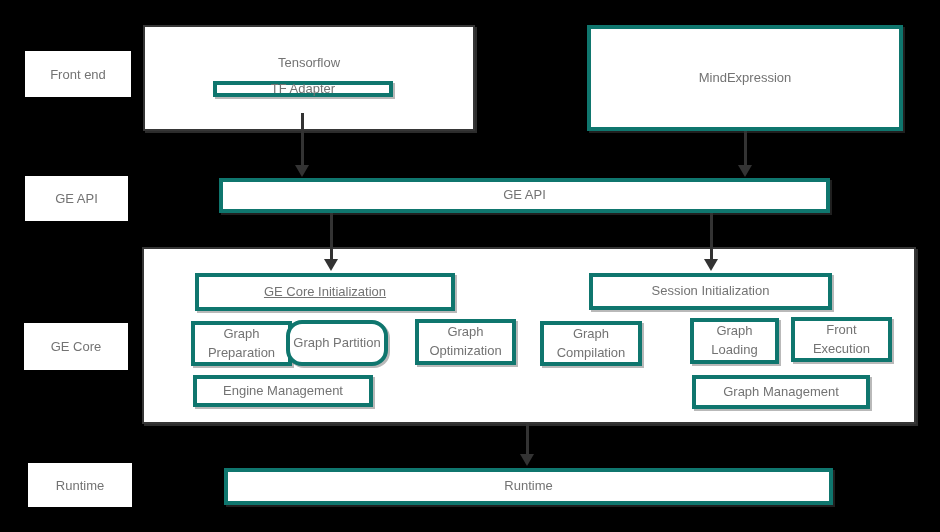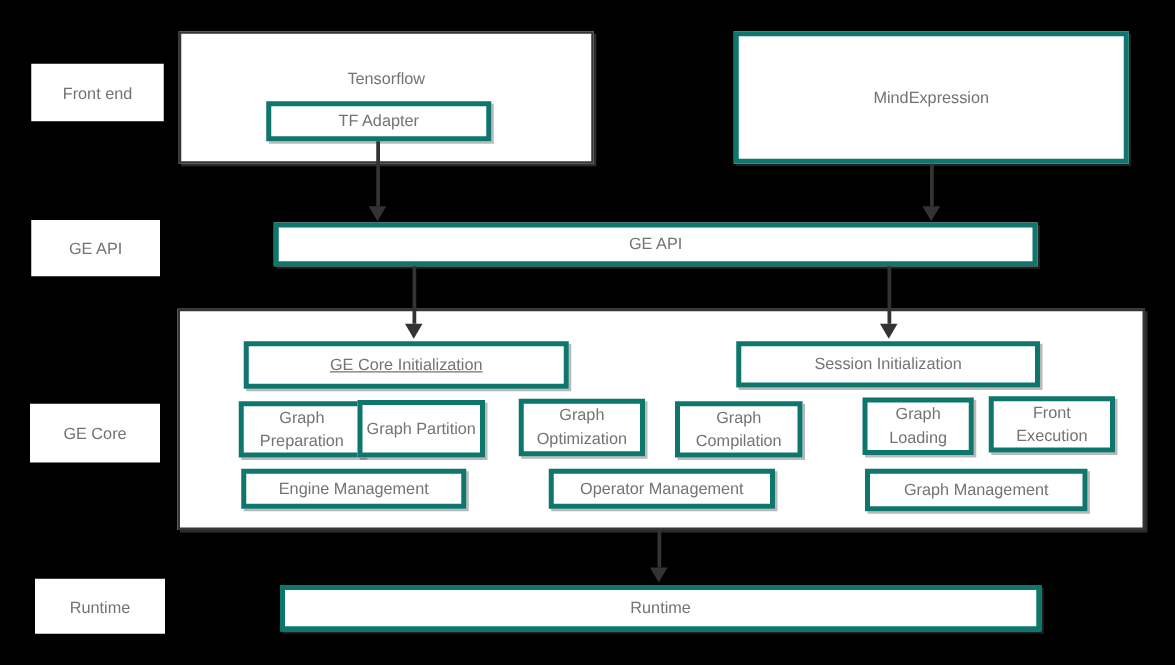--- a/index.html
+++ b/index.html
@@ -69,40 +69,39 @@
 
 <div class="stage">
 
   <div class="abs layer-label" style="left:25px; top:51px; width:106px; height:46px;">Front end</div>
   <div class="abs layer-label" style="left:25px; top:176px; width:103px; height:45px;">GE API</div>
   <div class="abs layer-label" style="left:24px; top:323px; width:104px; height:47px;">GE Core</div>
   <div class="abs layer-label" style="left:28px; top:463px; width:104px; height:44px;">Runtime</div>
 
   <div class="abs panel" style="left:143px; top:25px; width:332px; height:106px;"></div>
   <div class="abs plain-label" style="left:143px; top:52px; width:332px; height:20px;">Tensorflow</div>
-  <div class="abs cbox" style="left:213px; top:81px; width:180px; height:32px;">TF Adapter</div>
+  <div class="abs cbox" style="left:213px; top:81px; width:180px; height:16px;">TF Adapter</div>
 
   <div class="abs cbox" style="left:587px; top:25px; width:316px; height:106px;">MindExpression</div>
 
   <div class="abs cbox" style="left:219px; top:178px; width:611px; height:35px;">GE API</div>
 
   <div class="abs panel" style="left:142px; top:247px; width:774px; height:177px;"></div>
 
   <div class="abs cbox" style="left:195px; top:273px; width:260px; height:38px;text-decoration:underline;">GE Core Initialization</div>
   <div class="abs cbox" style="left:589px; top:273px; width:243px; height:37px;">Session Initialization</div>
 
   <div class="abs cbox" style="left:167px; top:321px; width:101px; height:45px;margin-left:24px;">Graph Preparation</div>
-  <div class="abs cbox" style="left:286px; top:320px; width:102px; height:46px;">Graph Partition</div>
+  <div class="abs cbox" style="left:286px; top:320px; width:102px; height:46px;border-radius:16px;">Graph Partition</div>
   <div class="abs cbox" style="left:415px; top:319px; width:101px; height:46px;">Graph Optimization</div>
   <div class="abs cbox" style="left:540px; top:321px; width:102px; height:45px;">Graph Compilation</div>
   <div class="abs cbox" style="left:690px; top:318px; width:89px; height:46px;">Graph Loading</div>
   <div class="abs cbox" style="left:791px; top:317px; width:101px; height:45px;">Front Execution</div>
 
   <div class="abs cbox" style="left:193px; top:375px; width:180px; height:32px;">Engine Management</div>
-  <div class="abs cbox" style="left:439px; top:375px; width:181px; height:32px;">Operator Management</div>
   <div class="abs cbox" style="left:692px; top:375px; width:178px; height:34px;">Graph Management</div>
 
   <div class="abs cbox" style="left:224px; top:468px; width:609px; height:37px;">Runtime</div>
 
   <div class="arrow" style="left:302px; top:113px; height:64px;">
     <div class="arrow-line"></div>
     <div class="arrow-head"></div>
   </div>
   <div class="arrow" style="left:745px; top:131px; height:46px;">
     <div class="arrow-line"></div>

